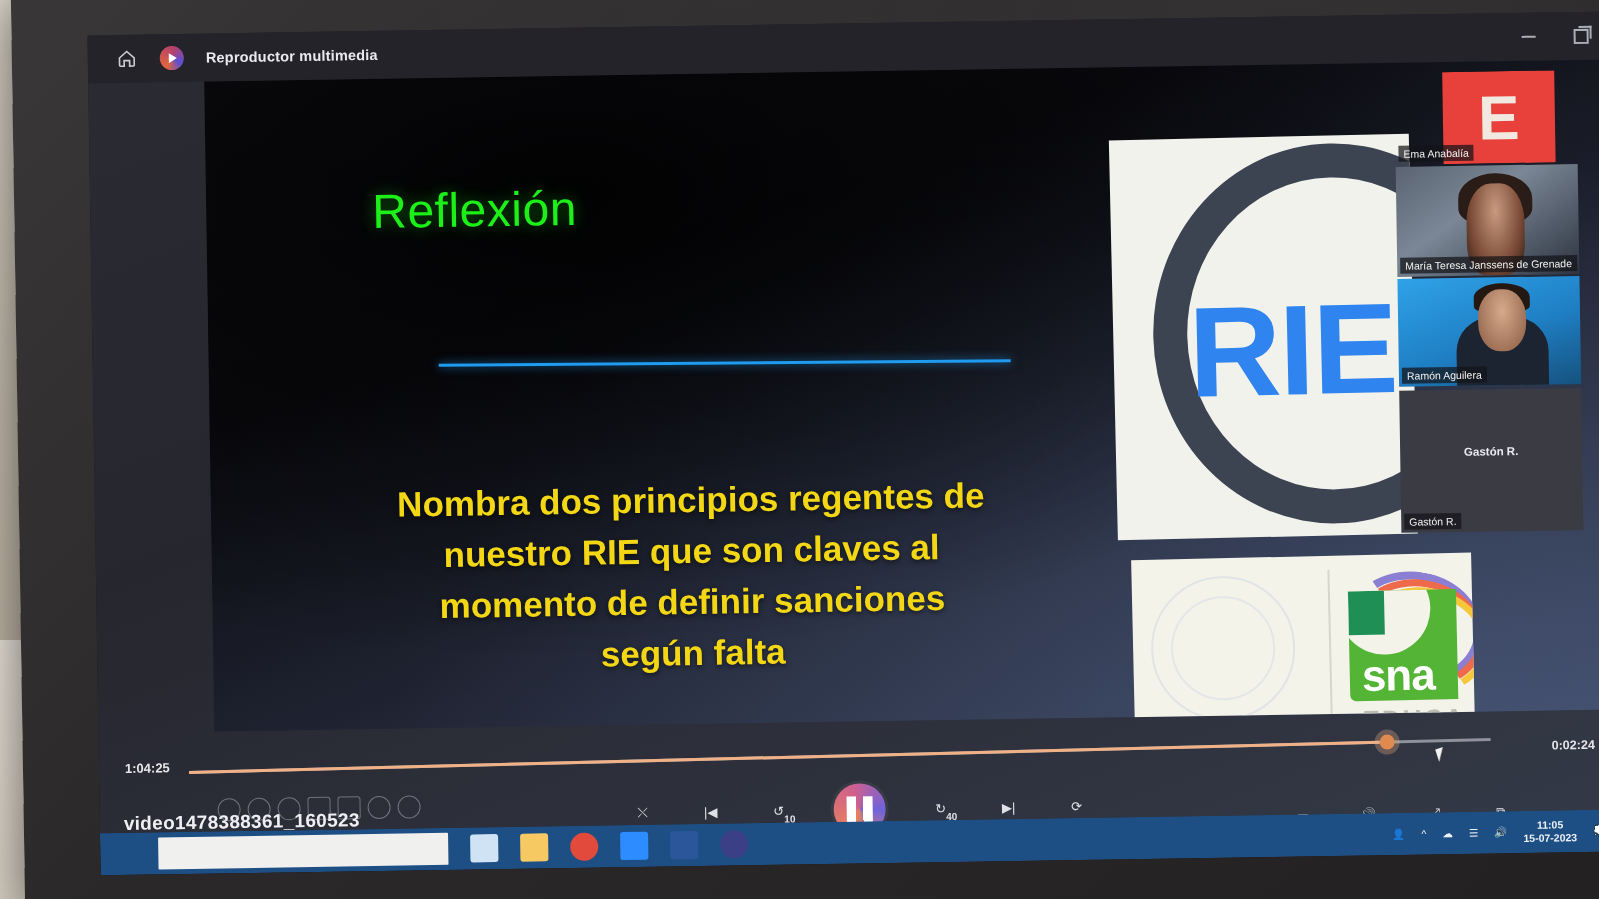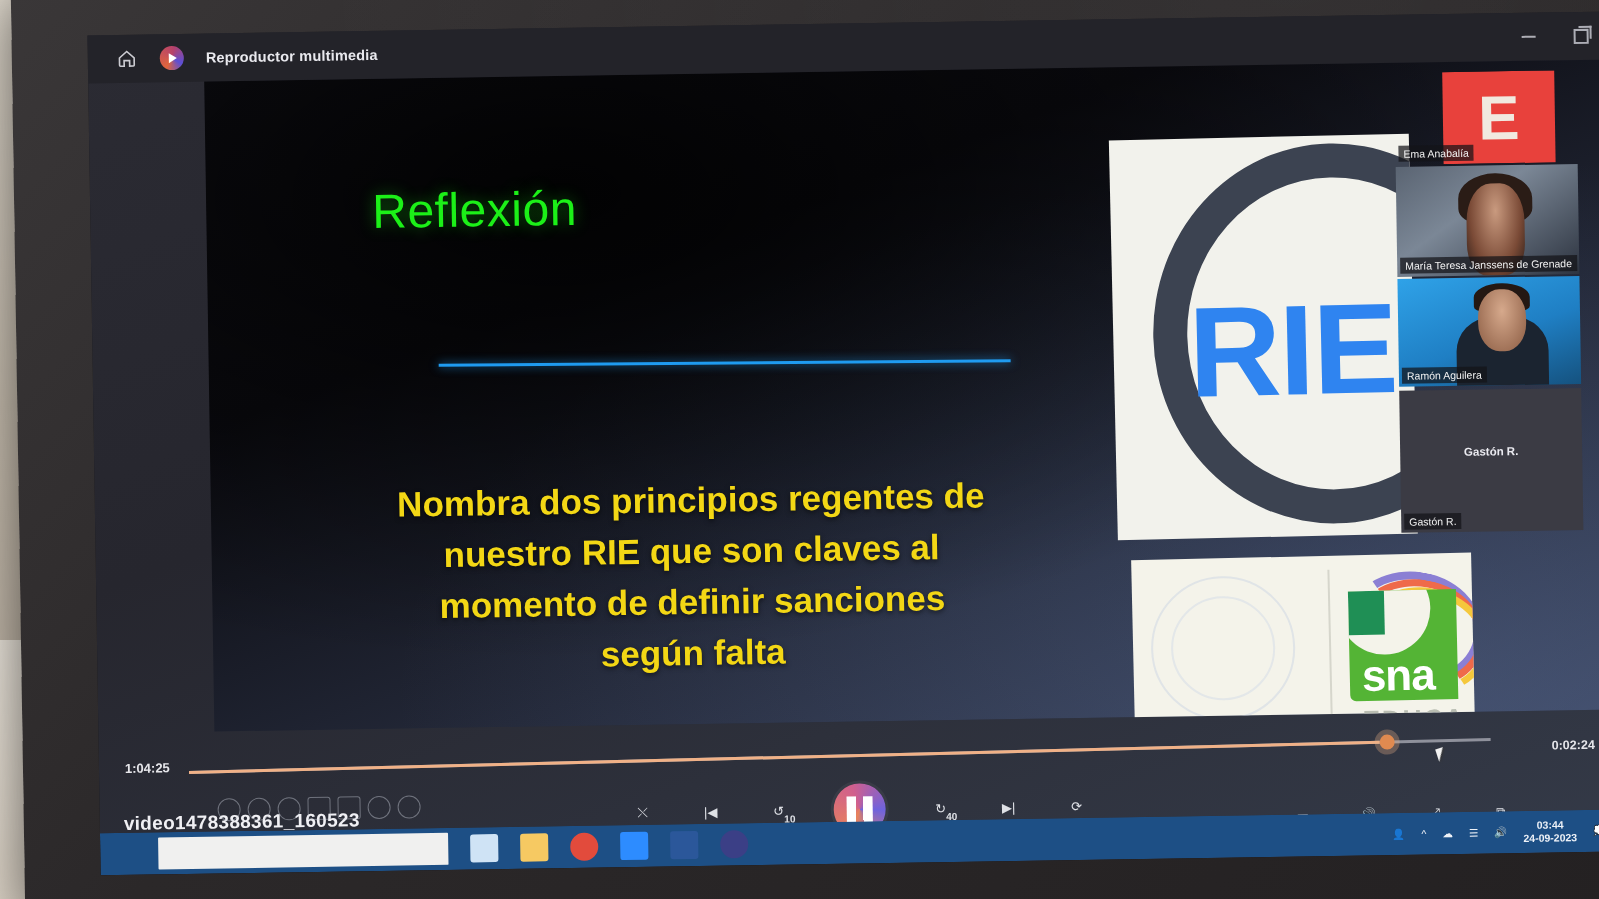--- a/index.html
+++ b/index.html
@@ -292,22 +292,22 @@
             <span class="tb-ico" style="background:#2d8cff"></span>
             <span class="tb-ico" style="background:#2b579a"></span>
             <span class="tb-ico" style="background:#3b3f86;border-radius:50%"></span>
             <div class="tb-tray">
               <span>👤</span>
               <span>^</span>
               <span>☁</span>
               <span>☰</span>
               <span>🔊</span>
               <span class="trayclock">
-                <div>03:44</div>
-                <div>24-09-2023</div>
+                <div>11:05</div>
+                <div>15-07-2023</div>
               </span>
               <span>💭</span>
             </div>
           </div>
         </div>
 
       </div>
     </div>
   </div>
 

